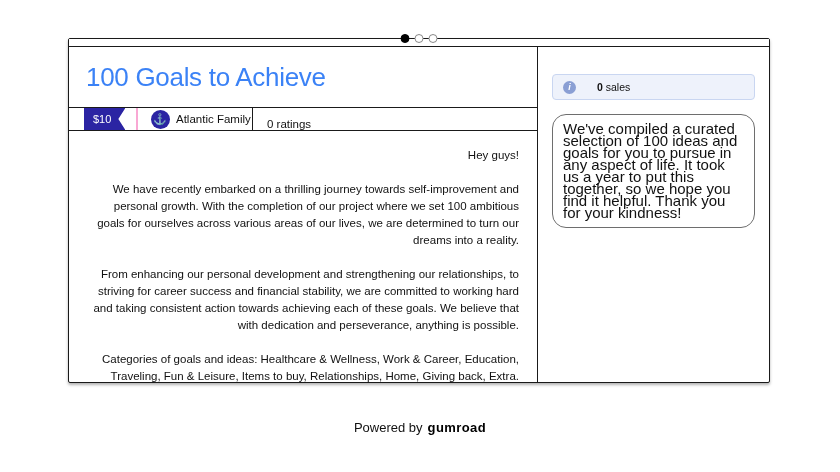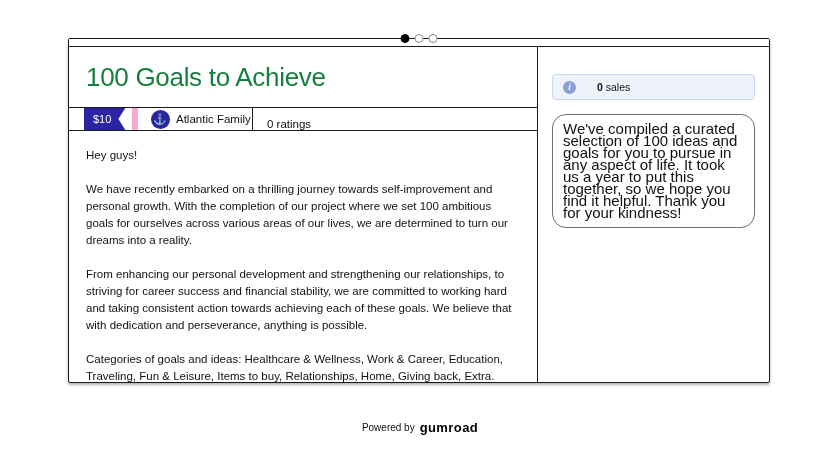--- a/index.html
+++ b/index.html
@@ -50,31 +50,31 @@
   .right-col { flex: 1; padding: 17px 14px; }
 
   .title-section {
     padding: 15px 17px 14px 17px;
     border-bottom: 1px solid #1a1a1a;
   }
   .product-title {
     font-size: 26px;
     font-weight: 400;
     letter-spacing: -0.3px;
-    color: #15803d;
+    color: #3b82f6;
   }
 
   .meta-row {
     display: flex;
     height: 46px;
     border-bottom: 1px solid #1a1a1a;
   }
   .price-cell {
     width: 69px;
-    border-right: 6px solid #f9a8d4;
+    border-right: 2px solid #f9a8d4;
     display: flex; align-items: center;
     padding-left: 15px;
   }
   .price-ribbon {
     color: #fff;
     font-size: 11px;
     line-height: 22px;
     height: 22px;
     padding: 0 14px 0 9px;
     clip-path: polygon(0 0, 100% 0, calc(100% - 7px) 50%, 100% 100%, 0 100%);
@@ -104,20 +104,21 @@
     flex: 1;
     display: flex; align-items: flex-end;
     padding-left: 14px;
     font-size: 11.5px;
   }
 
   .description {
     padding: 16px 18px 0 17px;
     font-size: 11.5px;
     line-height: 17px;
+    text-align: right;
   }
   .description p { margin-bottom: 17px; }
 
   .cta-button {
     display: block;
     width: 100%;
     height: 32px;
     background: #000;
     color: #fff;
     border: none;
@@ -163,21 +164,21 @@
 
   .footer {
     position: absolute;
     left: 0; top: 420px;
     width: 840px;
     display: flex;
     align-items: center;
     justify-content: center;
     gap: 5px;
   }
-  .powered-by { font-size: 10px; color: #111; text-align: center; }
+  .powered-by { font-size: 13px; color: #111; text-align: center; }
   .brand-logo {
     font-size: 13px;
     font-weight: bold;
     letter-spacing: 0.4px;
     color: #000;
     cursor: pointer;
   }
 </style>
 </head>
 <body>

